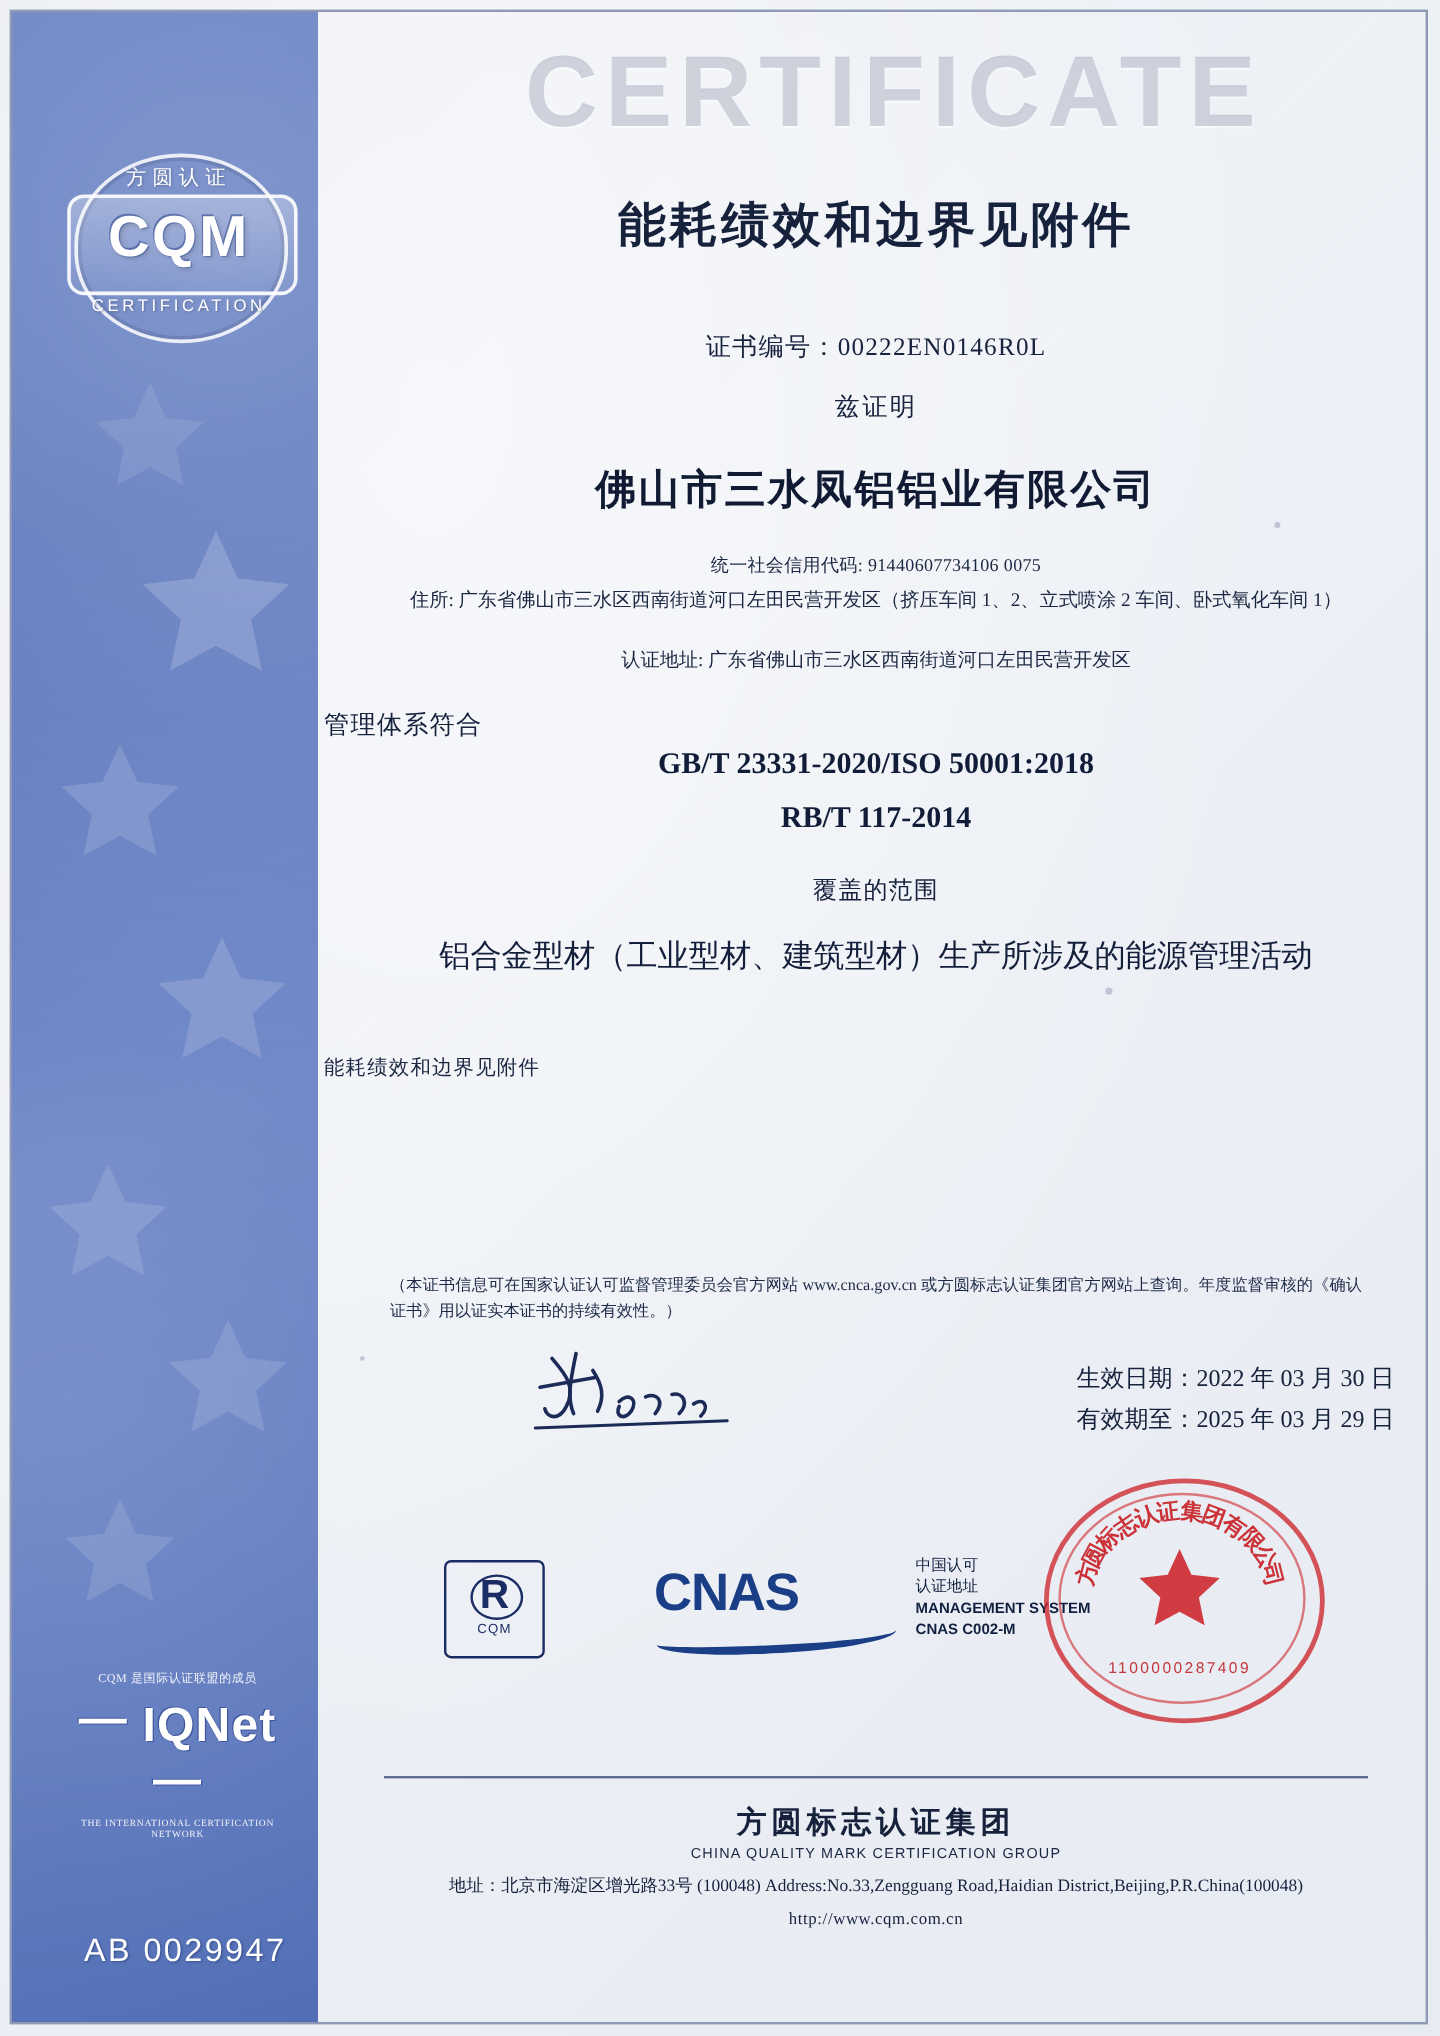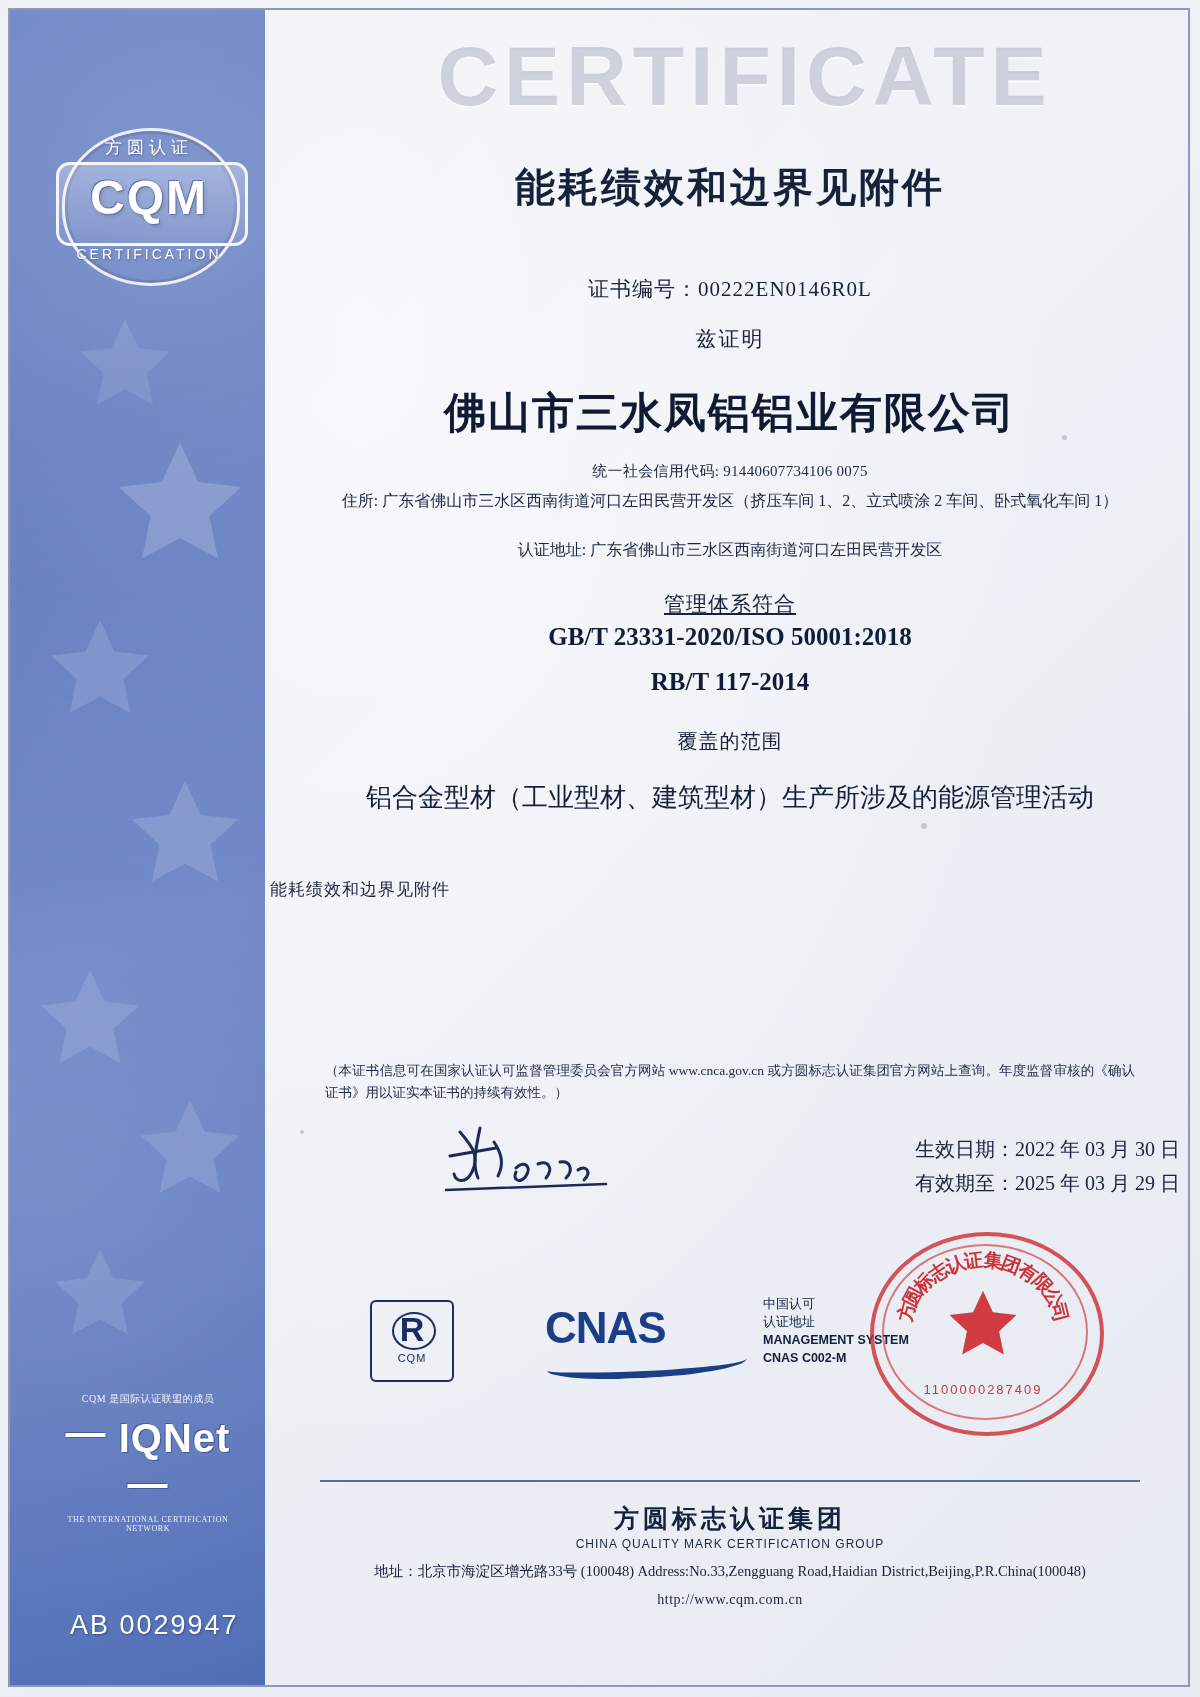--- a/index.html
+++ b/index.html
@@ -104,38 +104,38 @@
   .certno{
     position:absolute;left:0;top:265px;width:920px;text-align:center;
     font-size:21px;color:#17223d;letter-spacing:1px;
   }
   .hereby{
     position:absolute;left:0;top:315px;width:920px;text-align:center;
     font-size:21px;color:#17223d;letter-spacing:2px;
   }
   .company{
     position:absolute;left:0;top:375px;width:920px;text-align:center;
-    font-family:"DejaVu Serif",serif;font-weight:bold;font-size:42px;letter-spacing:2px;
+    font-family:"DejaVu Serif",serif;font-weight:bold;font-size:34px;letter-spacing:2px;
     color:#101b33;
   }
   .creditcode{
     position:absolute;left:0;top:452px;width:920px;text-align:center;
     font-size:15px;color:#1b2742;letter-spacing:.3px;
   }
   .addrblock{
     position:absolute;left:40px;top:478px;width:840px;text-align:center;
     font-size:16px;line-height:25px;color:#1b2742;
   }
   .certaddr{
     position:absolute;left:40px;top:530px;width:840px;text-align:center;
     font-size:16px;color:#1b2742;
   }
   .conform{
-    position:absolute;left:0;top:580px;width:920px;text-align:center;
-    font-size:21px;color:#17223d;letter-spacing:1px;text-decoration:underline;
+    position:absolute;left:0;top:580px;width:920px;
+    font-size:21px;color:#17223d;letter-spacing:1px;
   }
   .std1{
     position:absolute;left:0;top:613px;width:920px;text-align:center;
     font-family:"Liberation Serif",serif;font-weight:bold;font-size:25px;color:#111d38;
   }
   .std2{
     position:absolute;left:0;top:658px;width:920px;text-align:center;
     font-family:"Liberation Serif",serif;font-weight:bold;font-size:25px;color:#111d38;
   }
   .scopelabel{
@@ -150,21 +150,21 @@
     position:absolute;left:0;top:868px;width:920px;text-align:left;
     font-size:17px;color:#1b2742;letter-spacing:1px;
   }
 
   .footnote{
     position:absolute;left:55px;top:1050px;width:810px;
     font-size:13.5px;line-height:22px;color:#1d2946;text-align:justify;
   }
 
   .dates{
-    position:absolute;right:10px;top:1122px;width:420px;text-align:right;
+    position:absolute;right:28px;top:1122px;width:420px;text-align:right;
     font-size:20px;line-height:34px;color:#16213c;
   }
 
   
   #signature{position:absolute;left:150px;top:1110px;width:260px;height:100px;}
   #signature svg{display:block}
 
   
   #rcqm{
     position:absolute;left:100px;top:1290px;width:80px;height:78px;

